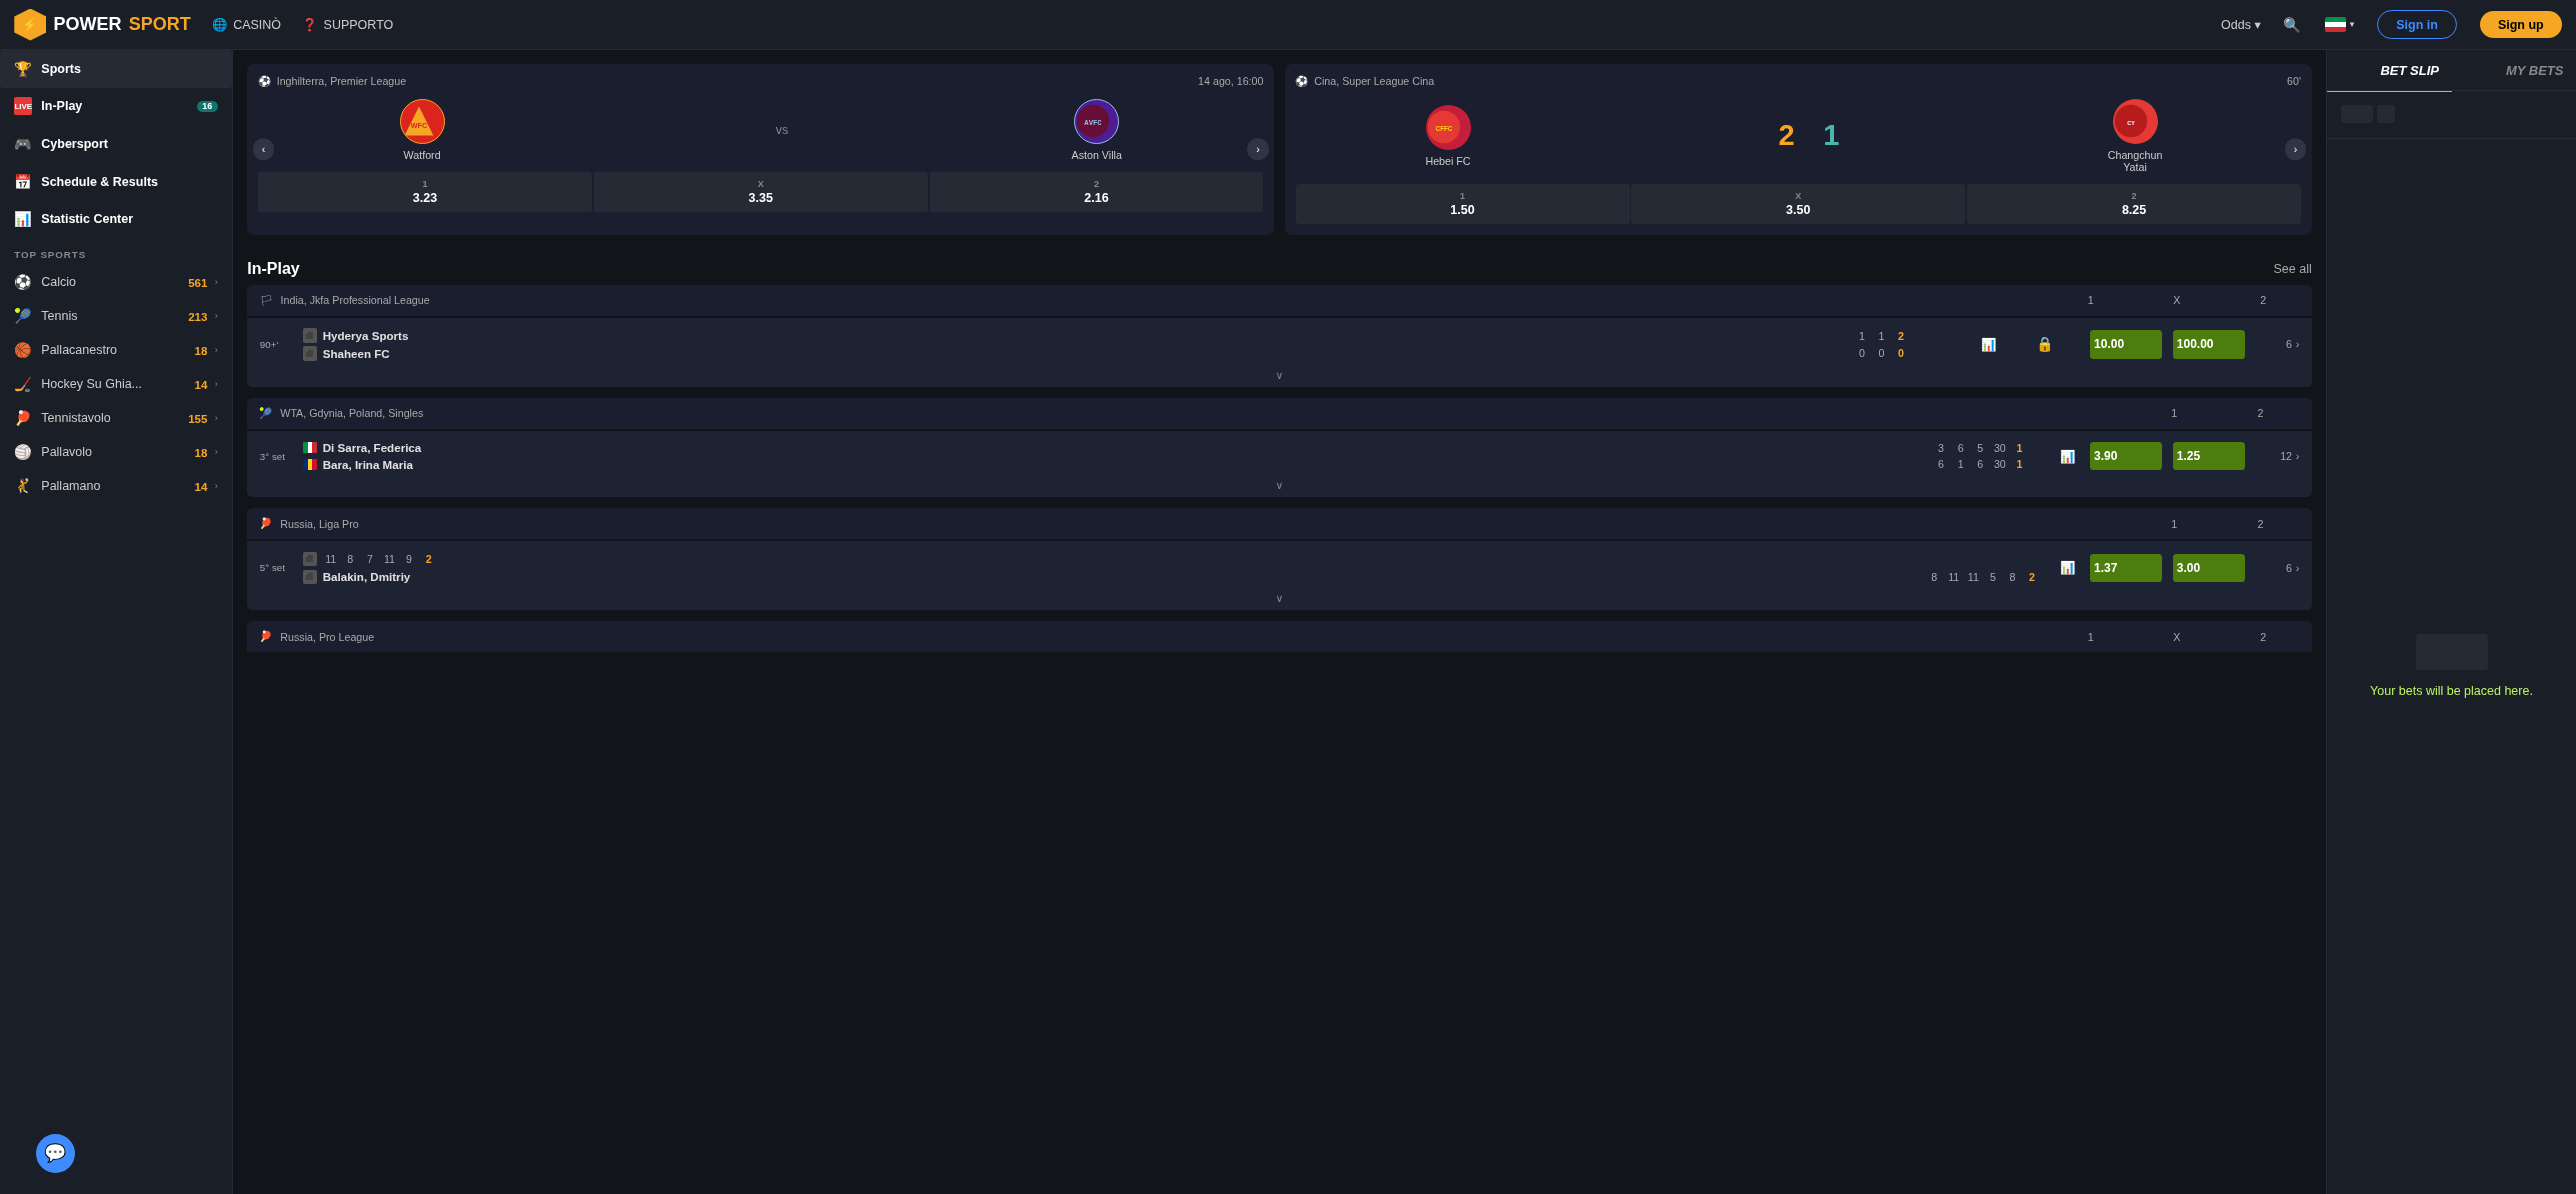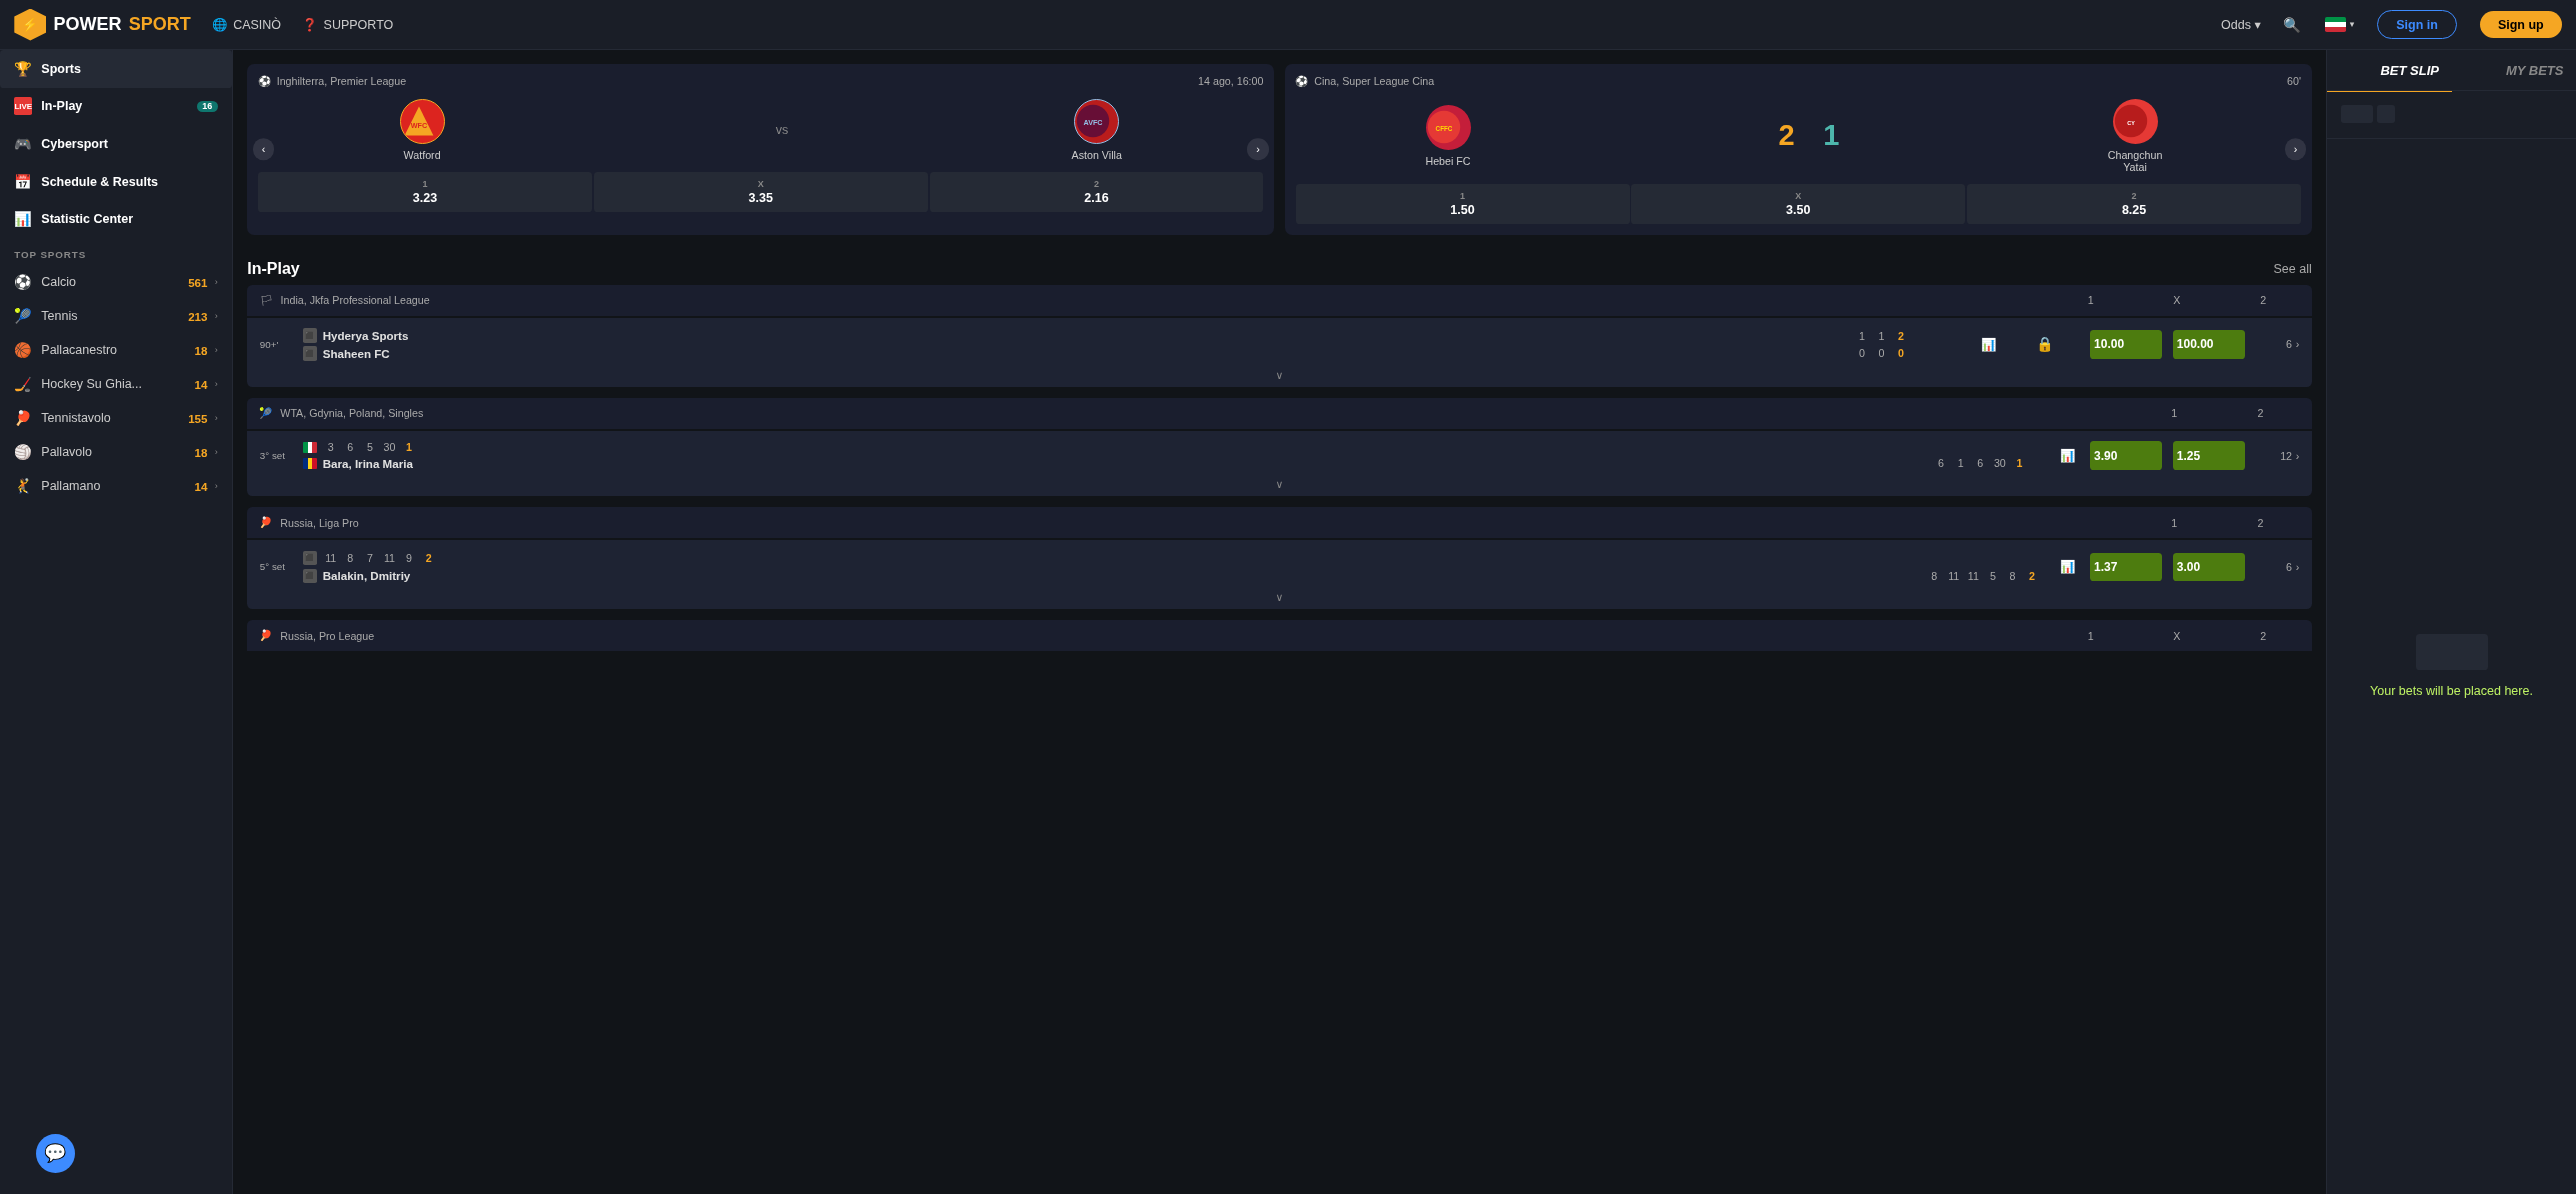--- a/index.html
+++ b/index.html
@@ -219,21 +219,21 @@
                 <polygon points="20,4 36,36 4,36" fill="#f5a623"></polygon>
                 <text x="20" y="28" text-anchor="middle" font-size="8" fill="#dc241f" font-weight="bold">WFC</text>
               </svg>
             </div>
             <span class="team-name">Watford</span>
           </div>
           <div class="vs-score">
             <span style="color:#888;font-size:12.5px;">vs</span>
           </div>
           <div class="team">
-            <div class="team-logo" style="background:#b91c1c;border:1.8px solid #95bfe5;">
+            <div class="team-logo" style="background:#4c1d95;border:1.8px solid #95bfe5;font-family:Liberation Mono, monospace;">
               <svg width="36" height="36" viewBox="0 0 40 40" style="font-size:10px">
                 <circle cx="20" cy="20" r="18" fill="#670E36"></circle>
                 <text x="20" y="24" text-anchor="middle" font-size="8" fill="#95bfe5" font-weight="bold">AVFC</text>
               </svg>
             </div>
             <span class="team-name">Aston Villa</span>
           </div>
         </div>
         <div class="odds-row">
           <div class="odd-btn">
@@ -360,20 +360,21 @@
       <div class="league-row-cols" style="min-width:161px;">
         <div class="league-col">1</div>
         <div class="league-col">2</div>
       </div>
     </div>
     <div class="match-row">
       <span class="match-set-badge">3° set</span>
       <div class="match-teams">
         <div class="match-team-row">
           <span class="flag-it"></span>
+          <span class="team-nm">Di Sarra, Federica</span>
           <div class="score-cols">
             <span class="score-cell">3</span>
             <span class="score-cell">6</span>
             <span class="score-cell">5</span>
             <span class="score-cell">30</span>
             <span class="score-cell score-highlighted">1</span>
           </div>
         </div>
         <div class="match-team-row">
           <span class="flag-ro"></span>

